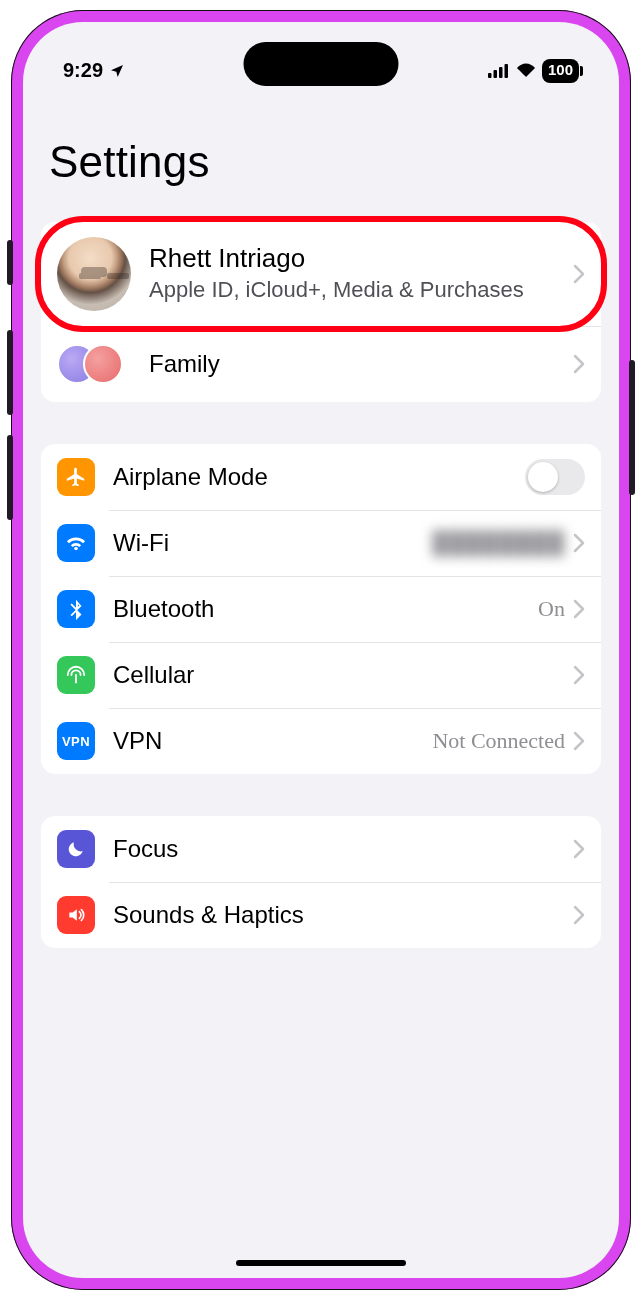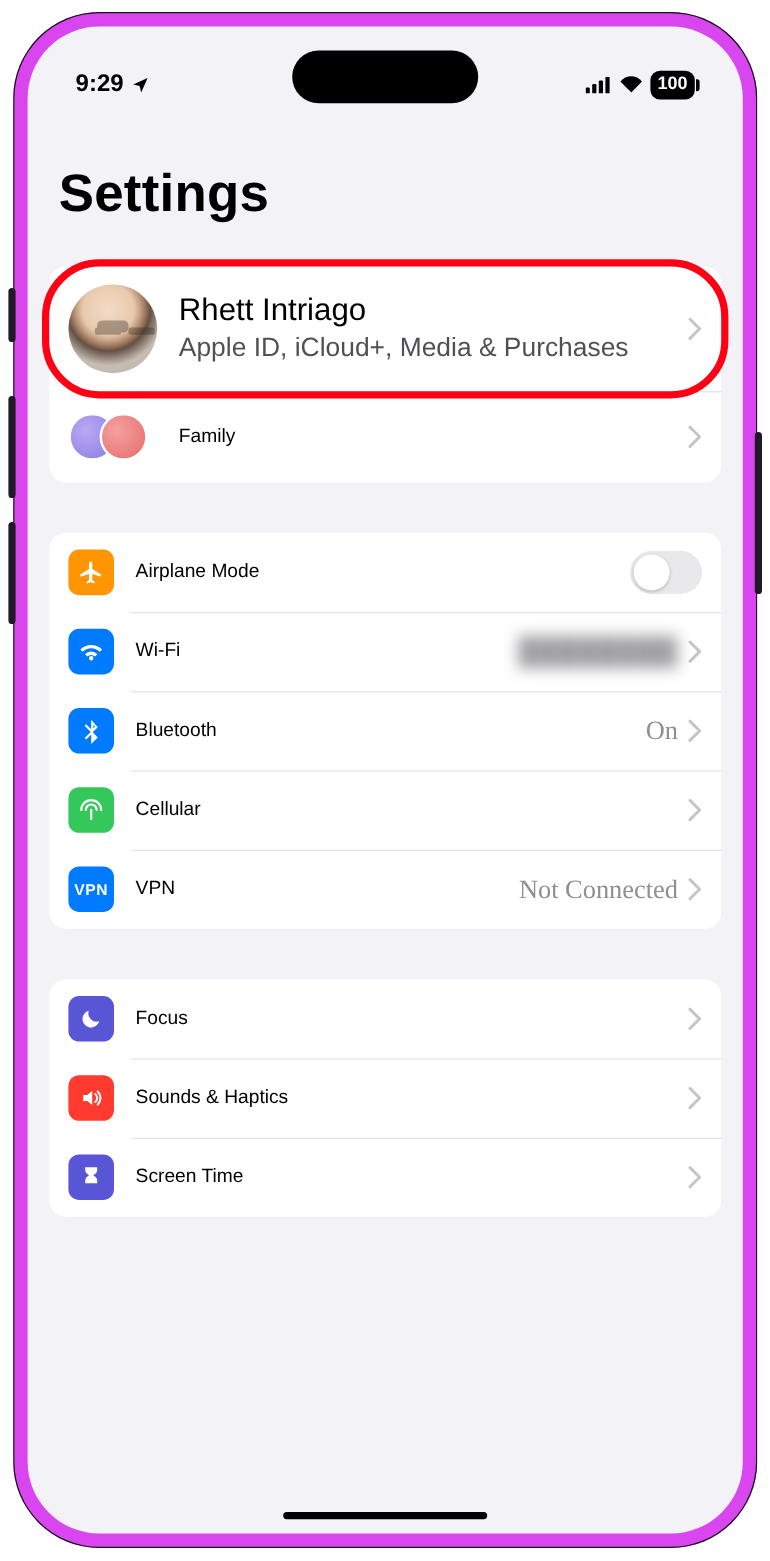--- a/index.html
+++ b/index.html
@@ -77,21 +77,21 @@
     top: 50%;
     transform: translateY(-50%);
     width: 3px;
     height: 10px;
     background: #000;
     border-radius: 0 2px 2px 0;
   }
   .content { padding: 0 18px; }
   .page-title {
     font-size: 44px;
-    font-weight: 700;
+    font-weight: 400;
     padding: 40px 8px 12px;
     letter-spacing: 0.2px;
   }
   .group {
     background: #fff;
     border-radius: 14px;
     margin-bottom: 42px;
     overflow: visible;
     position: relative;
   }
@@ -159,21 +159,21 @@
     height: 40px;
     border-radius: 50%;
     top: 4px;
     border: 2px solid #fff;
   }
   .fam-av.a1 { left: 0; background: radial-gradient(circle at 35% 35%, #b9a9f4, #8a7be3); }
   .fam-av.a2 { left: 26px; background: radial-gradient(circle at 35% 35%, #f4a0a0, #e86b6b); filter: blur(0.4px); }
   .row-body { flex: 1; min-width: 0; }
   .row-title { font-size: 26px; line-height: 1.15; }
   .row-sub { font-size: 22px; color: #3c3c43; opacity: 0.9; line-height: 1.25; margin-top: 2px; }
-  .row-label { font-size: 16px; flex: 1; }
+  .row-label { font-size: 24px; flex: 1; }
   .row-value { font-size: 22px; color: #8e8e93; margin-right: 8px; white-space: nowrap; font-family: Liberation Serif, serif; }
   .row-value.blur { filter: blur(6px); color:#9b9b9f; letter-spacing:1px; }
   .chevron {
     color: #c5c5c9;
     flex-shrink: 0;
   }
   .app-icon {
     width: 38px;
     height: 38px;
     border-radius: 9px;
@@ -397,32 +397,19 @@
               </svg>
           </div>
           <div class="row-label">Sounds &amp; Haptics</div>
           <span class="chevron">
             <svg width="12" height="20" viewBox="0 0 12 20">
                 <path d="M2 2 L10 10 L2 18" stroke="#c5c5c9" stroke-width="2.5" fill="none" stroke-linecap="round" stroke-linejoin="round"></path>
               </svg>
           </span>
         </div>
 
-        <div class="row">
-          <div class="app-icon ic-screentime">
-            <svg width="20" height="20" viewBox="0 0 24 24">
-                <path d="M6 2h12v3c0 2-2 4-4 5 2 1 4 3 4 5v3H6v-3c0-2 2-4 4-5-2-1-4-3-4-5V2z" fill="#fff"></path>
-              </svg>
-          </div>
-          <div class="row-label">Screen Time</div>
-          <span class="chevron">
-            <svg width="12" height="20" viewBox="0 0 12 20">
-                <path d="M2 2 L10 10 L2 18" stroke="#c5c5c9" stroke-width="2.5" fill="none" stroke-linecap="round" stroke-linejoin="round"></path>
-              </svg>
-          </span>
-        </div>
 
       </div>
     </div>
 
     <div class="home-indicator"></div>
   </div>
 </div>
 
 </body></html>

